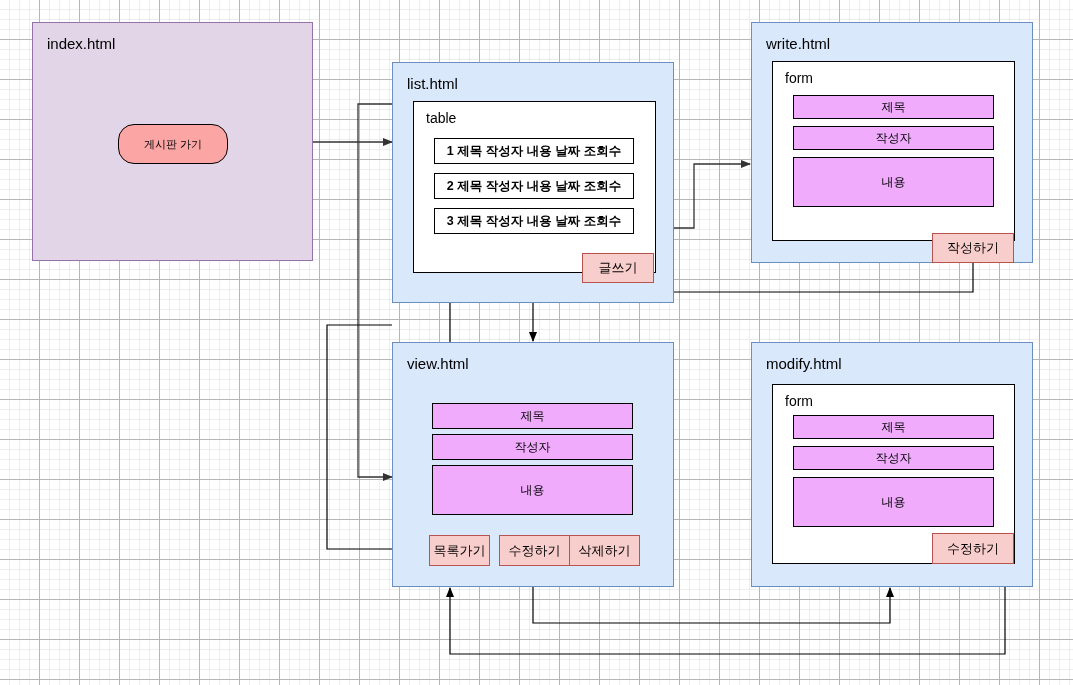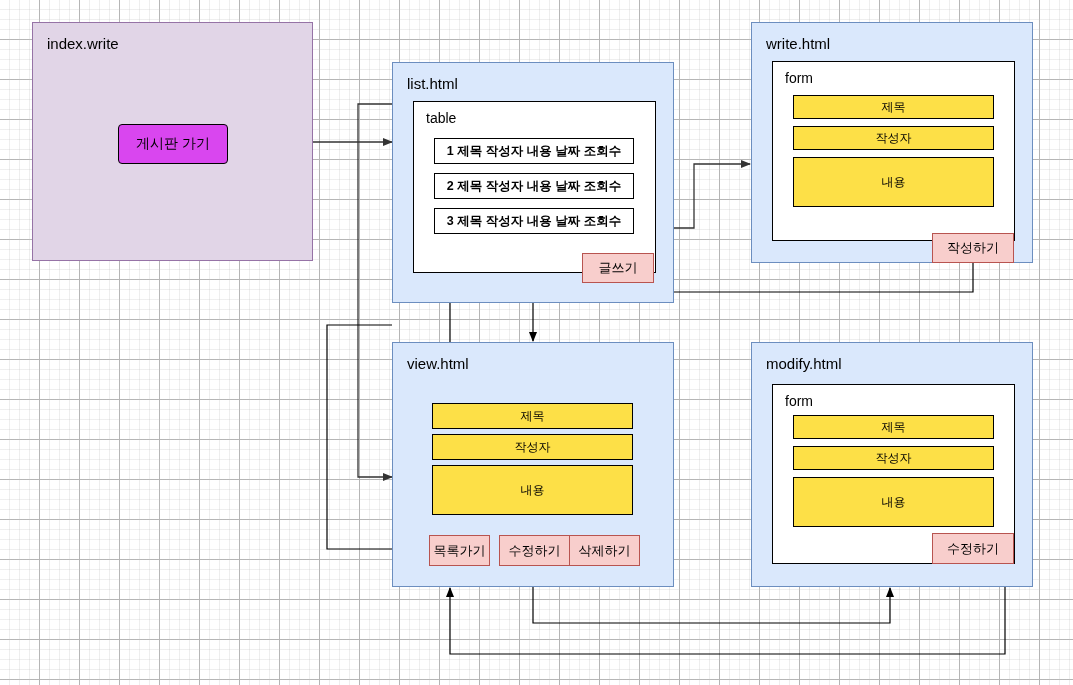--- a/index.html
+++ b/index.html
@@ -59,21 +59,21 @@
     position: absolute;
     left: 12px;
     top: 8px;
     font-size: 14px;
     color: #000000;
   }
   .field {
     position: absolute;
     box-sizing: border-box;
     border: 1px solid #000000;
-    background: #fde047;
+    background: #f0abfc;
     display: flex;
     align-items: center;
     justify-content: center;
     font-size: 12px;
     color: #000000;
     white-space: nowrap;
   }
   .row-item {
     position: absolute;
     box-sizing: border-box;
@@ -96,26 +96,26 @@
     align-items: center;
     justify-content: center;
     font-size: 13px;
     color: #000000;
     white-space: nowrap;
   }
   .rounded-btn {
     position: absolute;
     box-sizing: border-box;
     border: 1px solid #000000;
-    border-radius: 4px;
-    background: #d946ef;
+    border-radius: 16px;
+    background: #fca5a5;
     display: flex;
     align-items: center;
     justify-content: center;
-    font-size: 14px;
+    font-size: 11px;
     color: #000000;
     white-space: nowrap;
   }
 </style>
 </head>
 <body>
 
 <div id="canvas">
 
   <svg id="edges" width="1073" height="685" viewBox="0 0 1073 685">
@@ -139,21 +139,21 @@
     <path d="M973,263 L973,292 L533,292 L533,341" fill="none" stroke="#000000" stroke-width="1.2" marker-end="url(#arrow)"></path>
 
     <path d="M533,566 L533,623 L890,623 L890,588" fill="none" stroke="#000000" stroke-width="1.2" marker-end="url(#arrow)"></path>
 
     <path d="M1005,566 L1005,654 L450,654 L450,588" fill="none" stroke="#000000" stroke-width="1.2" marker-end="url(#arrow)"></path>
 
     <path d="M450,345 L450,263" fill="none" stroke="#000000" stroke-width="1.2" marker-end="url(#arrow)"></path>
   </svg>
 
   <div class="page-box purple" style="left:32px; top:22px; width:281px; height:239px;">
-    <div class="page-title">index.write</div>
+    <div class="page-title">index.html</div>
     <div class="rounded-btn" style="left:85px; top:101px; width:110px; height:40px;">게시판 가기</div>
   </div>
 
   <div class="page-box" style="left:392px; top:22px; width:282px; height:241px;margin-top:40px;">
     <div class="page-title">list.html</div>
     <div class="inner-box" style="left:20px; top:38px; width:243px; height:172px;">
       <div class="inner-label">table</div>
     </div>
     <div class="row-item" style="left:41px; top:75px; width:200px; height:26px;">1 제목 작성자 내용 날짜 조회수</div>
     <div class="row-item" style="left:41px; top:110px; width:200px; height:26px;">2 제목 작성자 내용 날짜 조회수</div>

